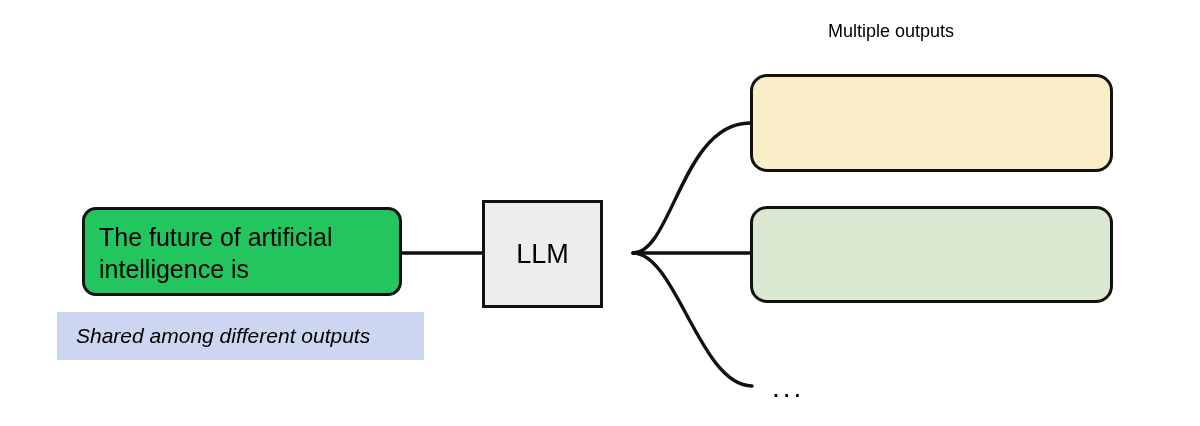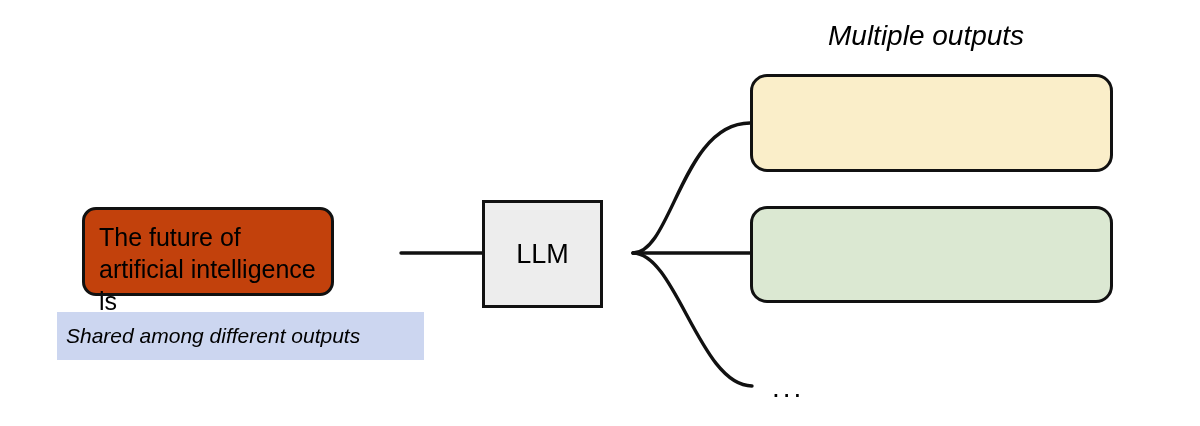--- a/index.html
+++ b/index.html
@@ -19,42 +19,41 @@
     position: absolute;
     left: 0;
     top: 0;
     width: 1200px;
     height: 426px;
     pointer-events: none;
   }
 
   .label {
     position: absolute;
-    font-size: 28px;
+    font-size: 18px;
     color: #000000;
     white-space: nowrap;
     text-align: left;
     line-height: 1;
-    font-style: italic;
   }
 
   .box {
     position: absolute;
     box-sizing: border-box;
     border: 3px solid #111111;
     color: #000000;
   }
 
   #prompt-box {
     left: 82px;
     top: 207px;
-    width: 252px;
+    width: 320px;
     height: 89px;
     border-radius: 14px;
-    background: #c2410c;
+    background: #22c55e;
     font-size: 25px;
     line-height: 1.28;
     padding: 11px 0 0 14px;
   }
 
   #llm-box {
     left: 482px;
     top: 200px;
     width: 121px;
     height: 108px;
@@ -86,21 +85,21 @@
 
   #shared-note {
     position: absolute;
     left: 57px;
     top: 312px;
     width: 367px;
     height: 48px;
     background: #ccd6f0;
     display: flex;
     align-items: center;
-    padding-left: 9px;
+    padding-left: 19px;
     box-sizing: border-box;
     font-size: 21px;
     font-style: italic;
     color: #000000;
     white-space: nowrap;
   }
 
   #outputs-title {
     left: 828px;
     top: 22px;

